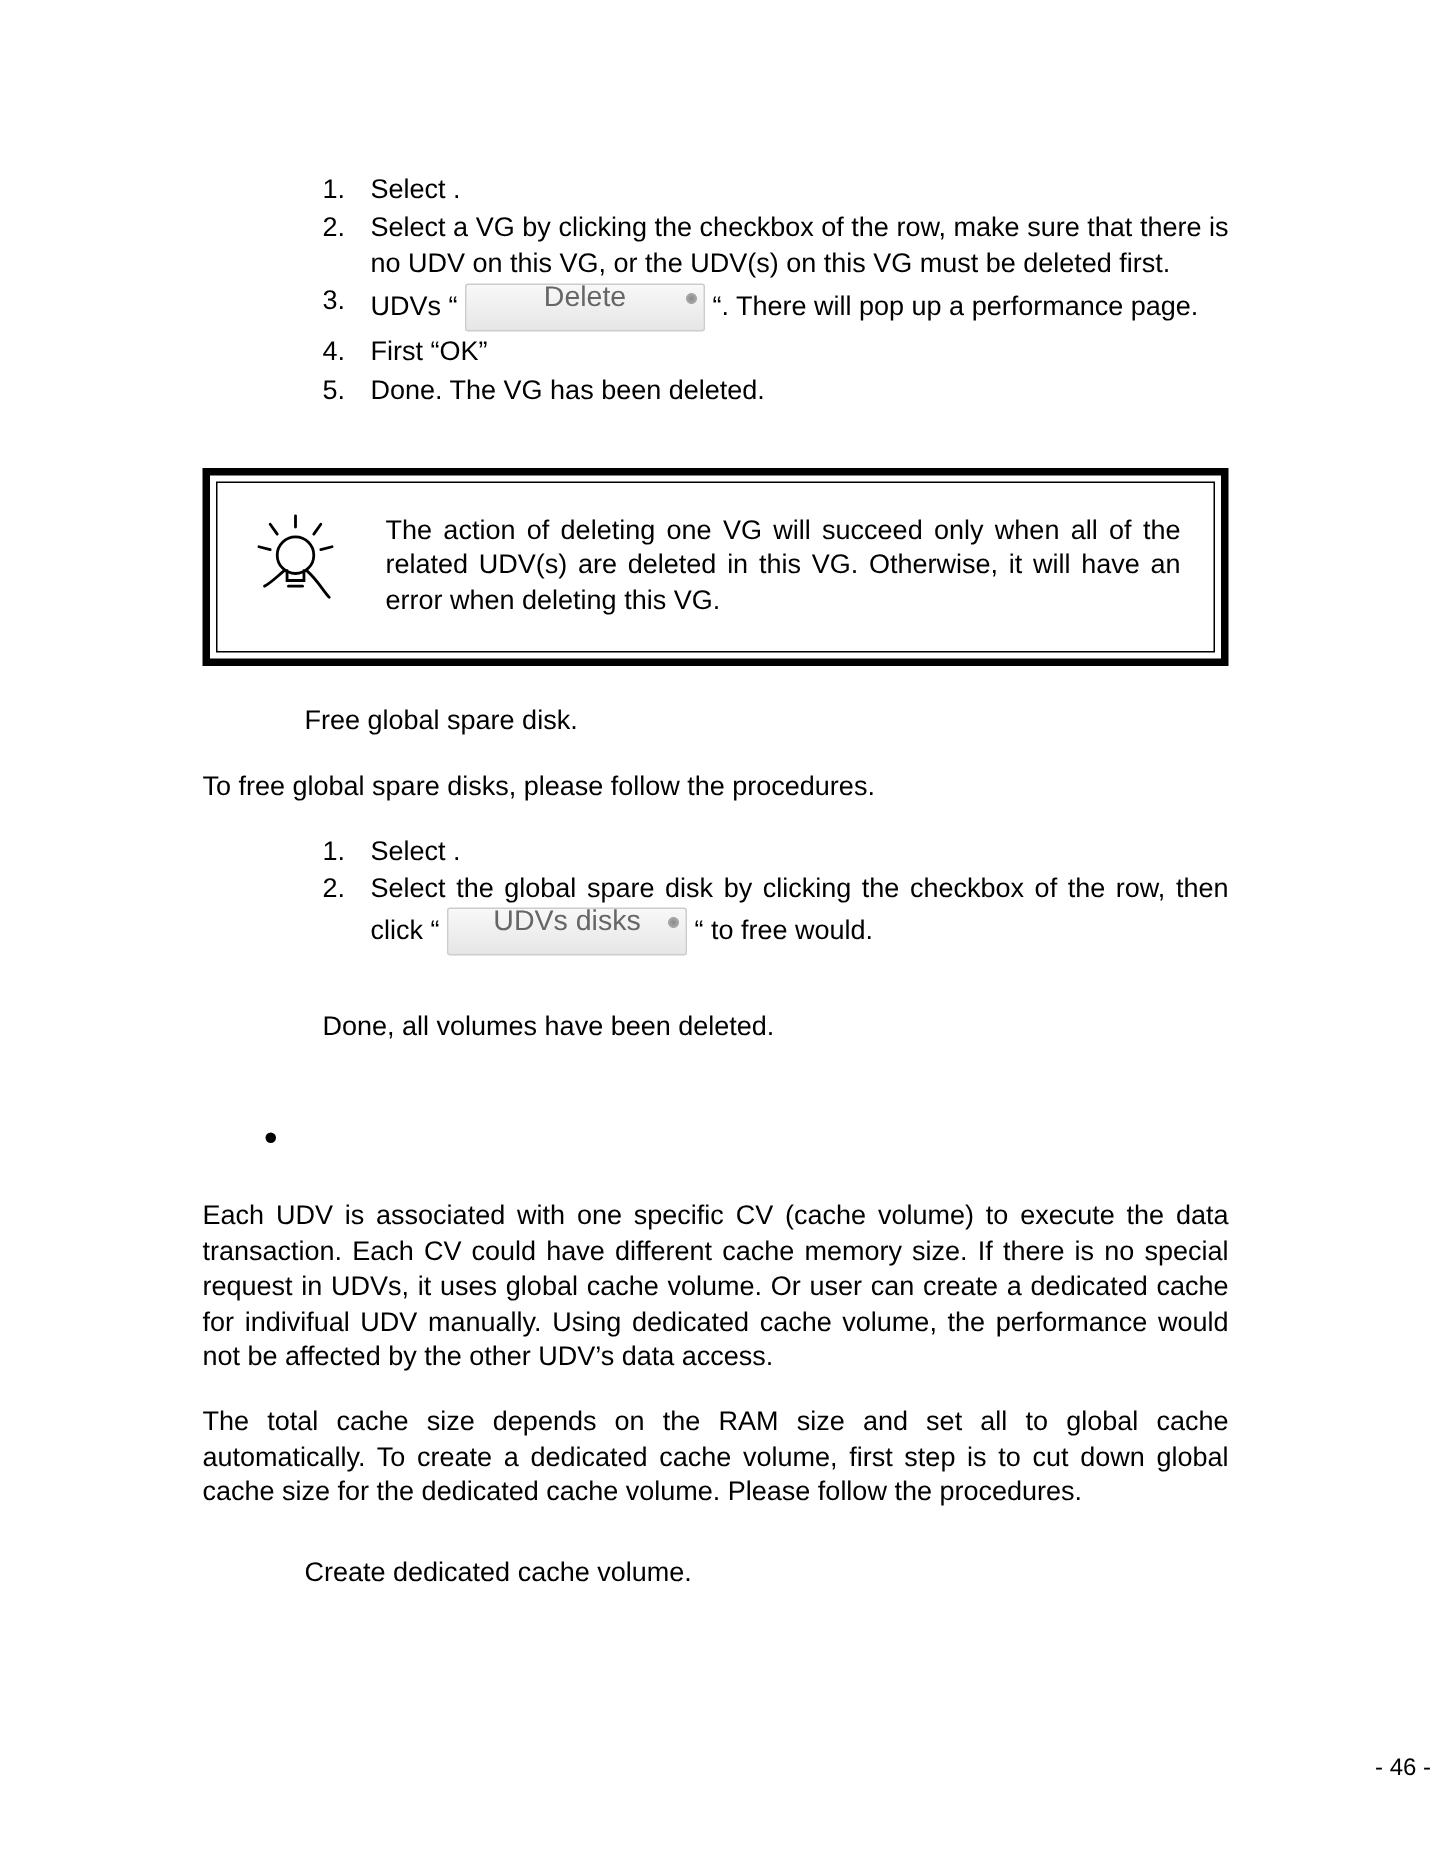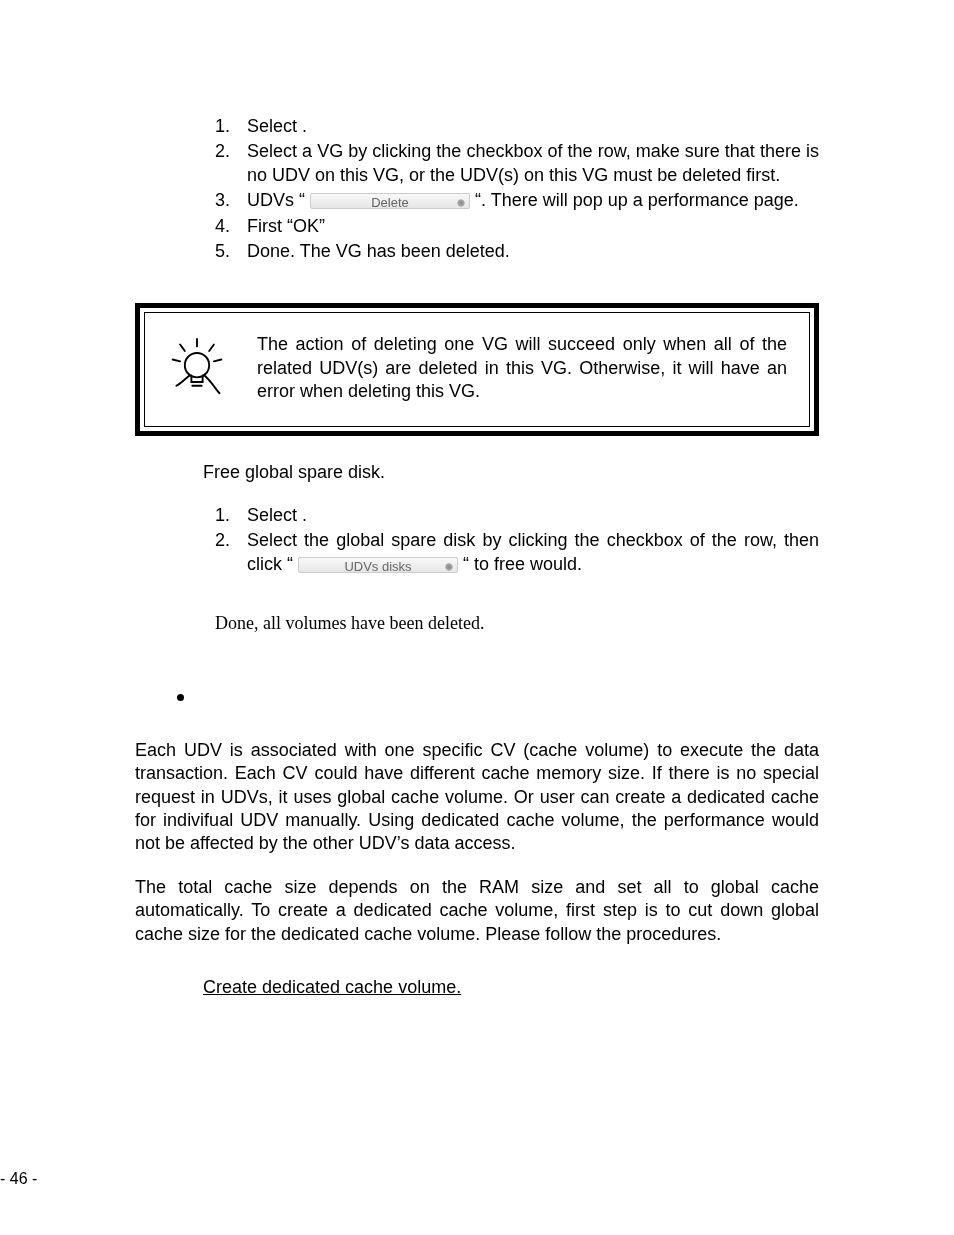--- a/index.html
+++ b/index.html
@@ -33,27 +33,27 @@
   .ol1 .li-flex {
     display: flex;
   }
   .ol1 .li-flex .txt {
     flex: 1;
   }
   .btn {
     display: inline-block;
     vertical-align: middle;
     min-width: 160px;
-    height: 16px;
+    height: 32px;
     padding: 0 8px 0 8px;
     box-sizing: border-box;
     background: linear-gradient(#f8f8f8, #e6e6e6);
     border: 1px solid #ccc;
     border-radius: 2px;
-    font-size: 13px;
+    font-size: 19px;
     color: #666;
     text-align: center;
     position: relative;
     line-height: 18px;
   }
   .btn .arrow {
     position: absolute;
     right: 4px;
     top: 5px;
     width: 8px;
@@ -63,21 +63,20 @@
   }
   .note-box {
     border: 5px solid #000;
     padding: 4px;
     margin: 40px 0 25px 0;
   }
   .note-inner {
     border: 1.5px solid #000;
     padding: 20px 22px 22px 22px;
     display: flex;
-    align-items: flex-end;
   }
   .note-icon {
     width: 70px;
     flex-shrink: 0;
     padding-top: 0;
   }
   .note-txt {
     flex: 1;
     padding-left: 20px;
     text-align: justify;
@@ -86,40 +85,39 @@
     margin: 12px 0 20px 0;
     padding-left: 68px;
   }
   .para {
     margin: 0 0 20px 0;
     text-align: justify;
   }
   .done-line {
     margin: 36px 0 40px 0;
     padding-left: 80px;
-    font-family: Liberation Serif, serif;
   }
   .bullet-line {
     padding-left: 42px;
     margin: 50px 0 30px 0;
   }
   .bullet-dot {
     width: 7px;
     height: 7px;
     background: #000;
     border-radius: 50%;
     display: inline-block;
     vertical-align: middle;
   }
   .page-num {
     position: absolute;
     bottom: 45px;
     left: 0;
     width: 100%;
-    text-align: left;
+    text-align: right;
     font-size: 16px;
   }
   svg.bulb {
     width: 60px;
     height: 60px;
   }
 </style>
 </head>
 <body>
 
@@ -167,20 +165,21 @@
             <path d="M24 41 C18 46 14 50 10 52"></path>
           </g>
         </svg>
       </div>
       <div class="note-txt">The action of deleting one VG will succeed only when all of the related UDV(s) are deleted in this VG. Otherwise, it will have an error when deleting this VG.</div>
     </div>
   </div>
 
   <div class="step-hdr">Free global spare disk.</div>
 
+  <div class="para">To free global spare disks, please follow the procedures.</div>
 
   <div class="ol1">
     <div class="li li-flex">
       <span class="num">1.</span>
       <span class="txt">Select                                                              .</span>
     </div>
     <div class="li li-flex">
       <span class="num">2.</span>
       <span class="txt">
         <span>Select the global spare disk by clicking the checkbox of the row, then click “ </span><span class="btn"><span>UDVs disks</span><span class="arrow"></span></span><span> “ to free would.</span>
@@ -190,16 +189,16 @@
 
   <div class="done-line">Done, all volumes have been deleted.</div>
 
   <div class="bullet-line">
     <span class="bullet-dot"></span>
   </div>
 
   <div class="para">Each UDV is associated with one specific CV (cache volume) to execute the data transaction. Each CV could have different cache memory size. If there is no special request in UDVs, it uses global cache volume. Or user can create a dedicated cache for indivifual UDV manually. Using dedicated cache volume, the performance would not be affected by the other UDV’s data access.</div>
   <div class="para">The total cache size depends on the RAM size and set all to global cache automatically. To create a dedicated cache volume, first step is to cut down global cache size for the dedicated cache volume. Please follow the procedures.</div>
 
-  <div class="step-hdr" style="margin-top:30px;text-decoration:underline;">Create dedicated cache volume.</div>
+  <div class="step-hdr" style="margin-top:30px;">Create dedicated cache volume.</div>
 
   <div class="page-num">- 46 -</div>
 </div>
 
 </body></html>

